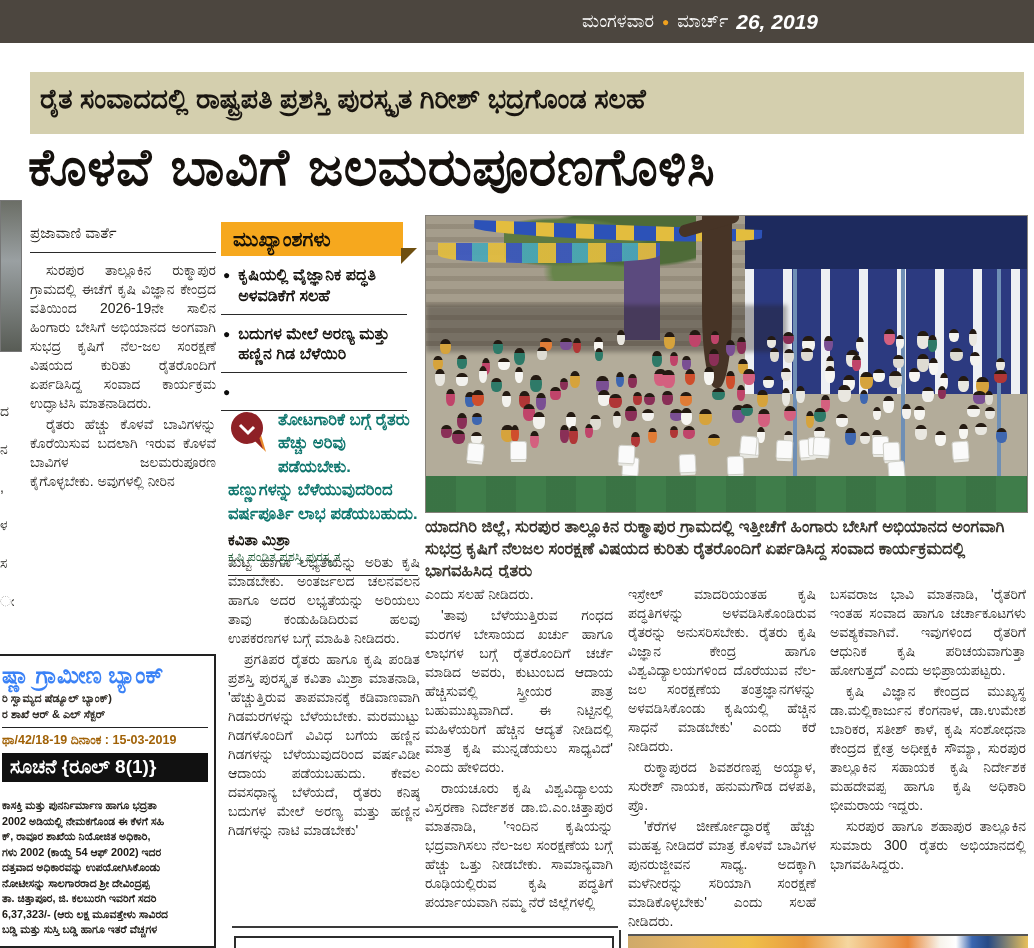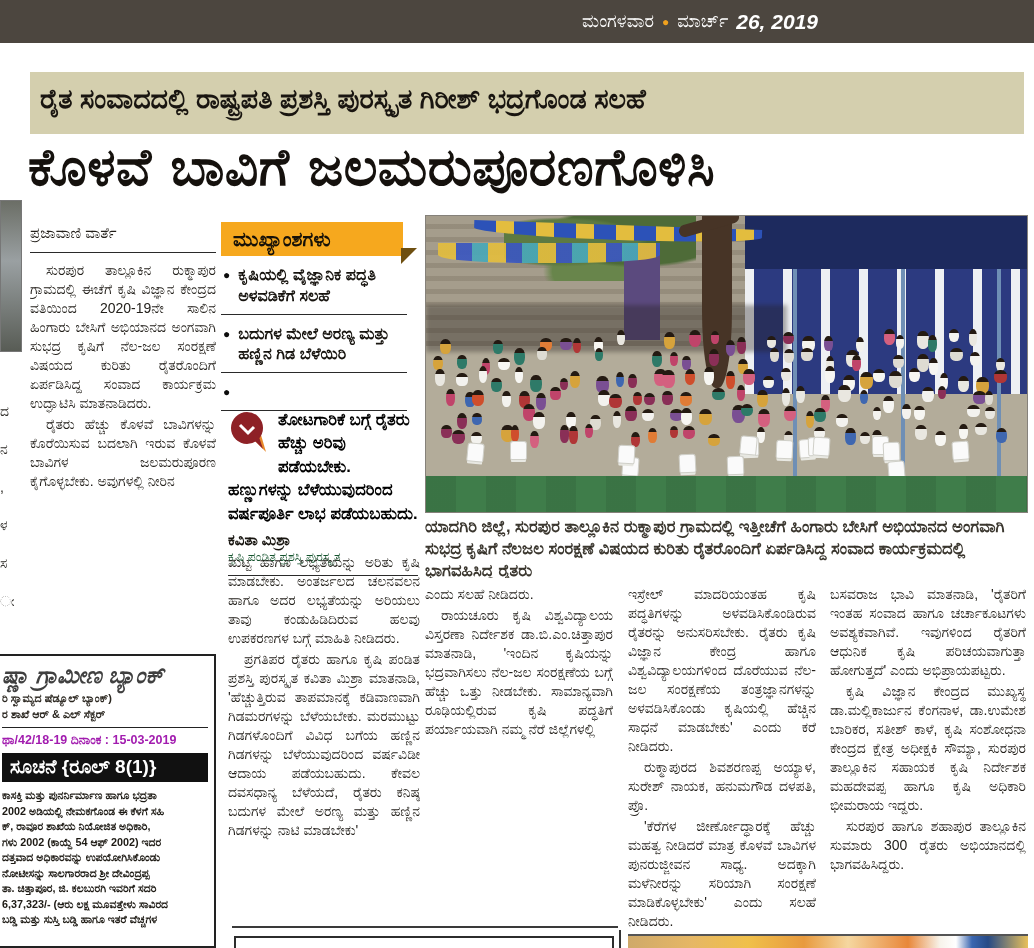--- a/index.html
+++ b/index.html
@@ -28,21 +28,21 @@
   
   .hl-box{position:absolute;left:221px;top:215px;width:186px;margin-top:7px;}
   .hl-head{position:relative;background:#f6a81e;width:170px;height:34px;display:flex;align-items:center;
     padding-left:12px;font-size:20px;font-weight:800;color:#161108;}
   .hl-fold{position:absolute;right:-14px;bottom:-8px;width:0;height:0;border-top:16px solid #6e4f10;border-right:16px solid transparent;}
   .hl-item{display:flex;gap:8px;padding:9px 0 7px 2px;border-bottom:1.6px solid #2a2a2a;font-size:16px;font-weight:700;line-height:1.3;color:#17140f;}
   .hl-bullet{font-size:12px;line-height:1.7;color:#0d0d0d;}
   
   .quote{position:absolute;left:228px;top:408px;width:190px;}
   .quote-icon{float:left;margin:2px 8px 2px 0;}
-  .quote-text{font-size:16.5px;font-weight:700;line-height:1.42;color:#000000;}
+  .quote-text{font-size:16.5px;font-weight:700;line-height:1.42;color:#0f766e;}
   .quote-author{margin-top:6px;font-size:15px;font-weight:800;color:#17140f;}
   .quote-role{font-size:12.5px;color:#14532d;margin-top:1px;}
   .quote-rule{border-top:1.6px solid #2a2a2a;margin-top:10px;}
   
   .photo{position:absolute;left:425px;top:215px;width:601px;height:296px;border:1.5px solid #85817a;background:#b3ac9a;overflow:hidden;}
   .ph-wall{position:absolute;left:0;top:0;width:58%;height:44%;
     background:#a59d8c;background-image:repeating-linear-gradient(0deg,rgba(92,82,66,.22) 0 5px,transparent 5px 13px);}
   .ph-foliage{position:absolute;left:13%;top:0;width:32%;height:22%;
     background:radial-gradient(ellipse at 30% 40%,#5d7a42 0 40%,transparent 45%),
                radial-gradient(ellipse at 70% 30%,#4e6b38 0 45%,transparent 50%),
@@ -63,25 +63,25 @@
   .chair{position:absolute;width:15px;height:17px;background:#fafafa;border:1px solid #cfcfc8;border-radius:3px 3px 2px 2px;box-shadow:0 3px 0 -1px #e8e8e2;}
   .ph-carpet{position:absolute;left:0;bottom:0;width:100%;height:12%;background:#3f7d4a;
     background-image:repeating-linear-gradient(90deg,rgba(0,0,0,.08) 0 30px,transparent 30px 60px);}
   .pole{position:absolute;width:4px;background:#6f8fb5;top:18%;height:76%;}
   
   .caption{position:absolute;left:425px;top:516px;width:600px;height:62px;overflow:hidden;
     font-size:16.5px;font-weight:600;line-height:1.32;color:#3a362e;}
   
   .bank{position:absolute;left:0;top:654px;width:216px;height:294px;background:#fff;
     border-top:2.5px solid #222;border-right:2.5px solid #222;border-bottom:2.5px solid #222;overflow:hidden;box-sizing:border-box;padding:6px 6px 0 2px;}
-  .bank-title{font-size:23px;font-weight:800;color:#404040;white-space:nowrap;font-style:italic;}
+  .bank-title{font-size:23px;font-weight:800;color:#3b82f6;white-space:nowrap;}
   .bank-sub{font-size:11px;font-weight:700;color:#2a261f;margin-top:3px;white-space:nowrap;}
-  .bank-ref{font-size:12.5px;font-weight:800;color:#a21caf;margin-top:6px;border-top:1.5px solid #222;padding-top:5px;white-space:nowrap;}
+  .bank-ref{font-size:12.5px;font-weight:800;color:#a16207;margin-top:6px;border-top:1.5px solid #222;padding-top:5px;white-space:nowrap;}
   .bank-header{margin-top:5px;background:#111;color:#fff;font-size:19px;font-weight:800;padding:3px 6px 4px 8px;white-space:nowrap;}
-  .bank-body{margin-top:6px;font-size:10.8px;line-height:15.5px;font-weight:600;color:#1d1a14;white-space:pre-line;}
+  .bank-body{margin-top:16px;font-size:10.8px;line-height:15.5px;font-weight:600;color:#1d1a14;white-space:pre-line;}
   
   .edge-photo{position:absolute;left:0;top:200px;width:20px;height:150px;border:1px solid #777;
     background:linear-gradient(180deg,#6b6e66,#9aa0a2 40%,#585c55);}
   .edge-frags{position:absolute;left:0;top:392px;width:14px;font-size:14px;line-height:38px;color:#2c2a26;white-space:pre-line;overflow:hidden;height:250px;}
   
   .bottom-rule{position:absolute;left:232px;top:926px;width:386px;border-top:2px solid #3a3a3a;}
   .bottom-box{position:absolute;left:234px;top:936px;width:376px;height:16px;border:2.5px solid #2c2c2c;background:#fff;}
   .bottom-divider{position:absolute;left:619px;top:930px;width:2px;height:18px;background:#333;}
   .bottom-ad{position:absolute;left:628px;top:934px;width:400px;height:14px;border-top:2px solid #555;
     background:linear-gradient(90deg,#cfa96a 0%,#e6b765 16%,#f0c04a 30%,#e89a3e 44%,#f5d7a0 55%,#e8873a 70%,#f7f3ea 78%,#ffffff 82%,#3a66b0 86%,#274a86 90%,#e8c05a 100%);}
@@ -105,21 +105,21 @@
 <div class="edge-frags">ದ
 ನ
 ,
 ಳ
 ಸ
 ಂ</div>
 
 <div class="col" style="left:30px;top:220px;width:186px;height:428px;">
   <div class="byline">ಪ್ರಜಾವಾಣಿ ವಾರ್ತೆ</div>
   <div class="byline-rule"></div>
-  <p class="para indent">ಸುರಪುರ ತಾಲ್ಲೂಕಿನ ರುಕ್ಮಾಪುರ ಗ್ರಾಮದಲ್ಲಿ ಈಚೆಗೆ ಕೃಷಿ ವಿಜ್ಞಾನ ಕೇಂದ್ರದ ವತಿಯಿಂದ 2020-19ನೇ ಸಾಲಿನ ಹಿಂಗಾರು ಬೇಸಿಗೆ ಅಭಿಯಾನದ ಅಂಗವಾಗಿ ಸುಭದ್ರ ಕೃಷಿಗೆ ನೆಲ-ಜಲ ಸಂರಕ್ಷಣೆ ವಿಷಯದ ಕುರಿತು ರೈತರೊಂದಿಗೆ ಏರ್ಪಡಿಸಿದ್ದ ಸಂವಾದ ಕಾರ್ಯಕ್ರಮ ಉದ್ಘಾಟಿಸಿ ಮಾತನಾಡಿದರು.</p>
+  <p class="para indent">ಸುರಪುರ ತಾಲ್ಲೂಕಿನ ರುಕ್ಮಾಪುರ ಗ್ರಾಮದಲ್ಲಿ ಈಚೆಗೆ ಕೃಷಿ ವಿಜ್ಞಾನ ಕೇಂದ್ರದ ವತಿಯಿಂದ 2026-19ನೇ ಸಾಲಿನ ಹಿಂಗಾರು ಬೇಸಿಗೆ ಅಭಿಯಾನದ ಅಂಗವಾಗಿ ಸುಭದ್ರ ಕೃಷಿಗೆ ನೆಲ-ಜಲ ಸಂರಕ್ಷಣೆ ವಿಷಯದ ಕುರಿತು ರೈತರೊಂದಿಗೆ ಏರ್ಪಡಿಸಿದ್ದ ಸಂವಾದ ಕಾರ್ಯಕ್ರಮ ಉದ್ಘಾಟಿಸಿ ಮಾತನಾಡಿದರು.</p>
   <p class="para indent">ರೈತರು ಹೆಚ್ಚು ಕೊಳವೆ ಬಾವಿಗಳನ್ನು ಕೊರೆಯಿಸುವ ಬದಲಾಗಿ ಇರುವ ಕೊಳವೆ ಬಾವಿಗಳ ಜಲಮರುಪೂರಣ ಕೈಗೊಳ್ಳಬೇಕು. ಅವುಗಳಲ್ಲಿ ನೀರಿನ</p>
 </div>
 
 <div class="hl-box">
   <div class="hl-head">
     <span>ಮುಖ್ಯಾಂಶಗಳು</span>
     <span class="hl-fold"></span>
   </div>
   <div class="hl-item">
     <span class="hl-bullet">●</span>
@@ -335,20 +335,21 @@
       <span class="chair" style="left: 64.6792%; top: 73.2309%; transform: rotate(3.8deg);"></span>
       <span class="chair" style="left: 77.4678%; top: 89.6385%; transform: rotate(-4.7deg);"></span>
     </div>
   <div class="ph-carpet"></div>
 </div>
 
 <div class="caption">ಯಾದಗಿರಿ ಜಿಲ್ಲೆ, ಸುರಪುರ ತಾಲ್ಲೂಕಿನ ರುಕ್ಮಾಪುರ ಗ್ರಾಮದಲ್ಲಿ ಇತ್ತೀಚೆಗೆ ಹಿಂಗಾರು ಬೇಸಿಗೆ ಅಭಿಯಾನದ ಅಂಗವಾಗಿ ಸುಭದ್ರ ಕೃಷಿಗೆ ನೆಲಜಲ ಸಂರಕ್ಷಣೆ ವಿಷಯದ ಕುರಿತು ರೈತರೊಂದಿಗೆ ಏರ್ಪಡಿಸಿದ್ದ ಸಂವಾದ ಕಾರ್ಯಕ್ರಮದಲ್ಲಿ ಭಾಗವಹಿಸಿದ್ದ ರೈತರು</div>
 
 <div class="col" style="left:425px;top:585px;width:188px;height:346px;">
   <p class="para">ಎಂದು ಸಲಹೆ ನೀಡಿದರು.</p>
+  <p class="para indent">'ತಾವು ಬೆಳೆಯುತ್ತಿರುವ ಗಂಧದ ಮರಗಳ ಬೇಸಾಯದ ಖರ್ಚು ಹಾಗೂ ಲಾಭಗಳ ಬಗ್ಗೆ ರೈತರೊಂದಿಗೆ ಚರ್ಚೆ ಮಾಡಿದ ಅವರು, ಕುಟುಂಬದ ಆದಾಯ ಹೆಚ್ಚಿಸುವಲ್ಲಿ ಸ್ತ್ರೀಯರ ಪಾತ್ರ ಬಹುಮುಖ್ಯವಾಗಿದೆ. ಈ ನಿಟ್ಟಿನಲ್ಲಿ ಮಹಿಳೆಯರಿಗೆ ಹೆಚ್ಚಿನ ಆದ್ಯತೆ ನೀಡಿದಲ್ಲಿ ಮಾತ್ರ ಕೃಷಿ ಮುನ್ನಡೆಯಲು ಸಾಧ್ಯವಿದೆ' ಎಂದು ಹೇಳಿದರು.</p>
   <p class="para indent">ರಾಯಚೂರು ಕೃಷಿ ವಿಶ್ವವಿದ್ಯಾಲಯ ವಿಸ್ತರಣಾ ನಿರ್ದೇಶಕ ಡಾ.ಬಿ.ಎಂ.ಚಿತ್ತಾಪುರ ಮಾತನಾಡಿ, 'ಇಂದಿನ ಕೃಷಿಯನ್ನು ಭದ್ರವಾಗಿಸಲು ನೆಲ-ಜಲ ಸಂರಕ್ಷಣೆಯ ಬಗ್ಗೆ ಹೆಚ್ಚು ಒತ್ತು ನೀಡಬೇಕು. ಸಾಮಾನ್ಯವಾಗಿ ರೂಢಿಯಲ್ಲಿರುವ ಕೃಷಿ ಪದ್ಧತಿಗೆ ಪರ್ಯಾಯವಾಗಿ ನಮ್ಮ ನೆರೆ ಜಿಲ್ಲೆಗಳಲ್ಲಿ</p>
 </div>
 <div class="col" style="left:628px;top:585px;width:188px;height:346px;">
   <p class="para">ಇಸ್ರೇಲ್ ಮಾದರಿಯಂತಹ ಕೃಷಿ ಪದ್ಧತಿಗಳನ್ನು ಅಳವಡಿಸಿಕೊಂಡಿರುವ ರೈತರನ್ನು ಅನುಸರಿಸಬೇಕು. ರೈತರು ಕೃಷಿ ವಿಜ್ಞಾನ ಕೇಂದ್ರ ಹಾಗೂ ವಿಶ್ವವಿದ್ಯಾಲಯಗಳಿಂದ ದೊರೆಯುವ ನೆಲ-ಜಲ ಸಂರಕ್ಷಣೆಯ ತಂತ್ರಜ್ಞಾನಗಳನ್ನು ಅಳವಡಿಸಿಕೊಂಡು ಕೃಷಿಯಲ್ಲಿ ಹೆಚ್ಚಿನ ಸಾಧನೆ ಮಾಡಬೇಕು' ಎಂದು ಕರೆ ನೀಡಿದರು.</p>
   <p class="para indent">ರುಕ್ಮಾಪುರದ ಶಿವಶರಣಪ್ಪ ಅಯ್ಯಾಳ, ಸುರೇಶ್ ನಾಯಕ, ಹನುಮಗೌಡ ದಳಪತಿ, ಪ್ರೊ.</p>
   <p class="para indent">'ಕೆರೆಗಳ ಜೀರ್ಣೋದ್ಧಾರಕ್ಕೆ ಹೆಚ್ಚು ಮಹತ್ವ ನೀಡಿದರೆ ಮಾತ್ರ ಕೊಳವೆ ಬಾವಿಗಳ ಪುನರುಜ್ಜೀವನ ಸಾಧ್ಯ. ಅದಕ್ಕಾಗಿ ಮಳೆನೀರನ್ನು ಸರಿಯಾಗಿ ಸಂರಕ್ಷಣೆ ಮಾಡಿಕೊಳ್ಳಬೇಕು' ಎಂದು ಸಲಹೆ ನೀಡಿದರು.</p>
 </div>
 <div class="col" style="left:830px;top:585px;width:196px;height:346px;">
   <p class="para">ಬಸವರಾಜ ಭಾವಿ ಮಾತನಾಡಿ, 'ರೈತರಿಗೆ ಇಂತಹ ಸಂವಾದ ಹಾಗೂ ಚರ್ಚಾಕೂಟಗಳು ಅವಶ್ಯಕವಾಗಿವೆ. ಇವುಗಳಿಂದ ರೈತರಿಗೆ ಆಧುನಿಕ ಕೃಷಿ ಪರಿಚಯವಾಗುತ್ತಾ ಹೋಗುತ್ತದೆ' ಎಂದು ಅಭಿಪ್ರಾಯಪಟ್ಟರು.</p>
   <p class="para indent">ಕೃಷಿ ವಿಜ್ಞಾನ ಕೇಂದ್ರದ ಮುಖ್ಯಸ್ಥ ಡಾ.ಮಲ್ಲಿಕಾರ್ಜುನ ಕೆಂಗನಾಳ, ಡಾ.ಉಮೇಶ ಬಾರಿಕರ, ಸತೀಶ್ ಕಾಳೆ, ಕೃಷಿ ಸಂಶೋಧನಾ ಕೇಂದ್ರದ ಕ್ಷೇತ್ರ ಅಧೀಕ್ಷಕಿ ಸೌಮ್ಯಾ, ಸುರಪುರ ತಾಲ್ಲೂಕಿನ ಸಹಾಯಕ ಕೃಷಿ ನಿರ್ದೇಶಕ ಮಹದೇವಪ್ಪ ಹಾಗೂ ಕೃಷಿ ಅಧಿಕಾರಿ ಭೀಮರಾಯ ಇದ್ದರು.</p>

